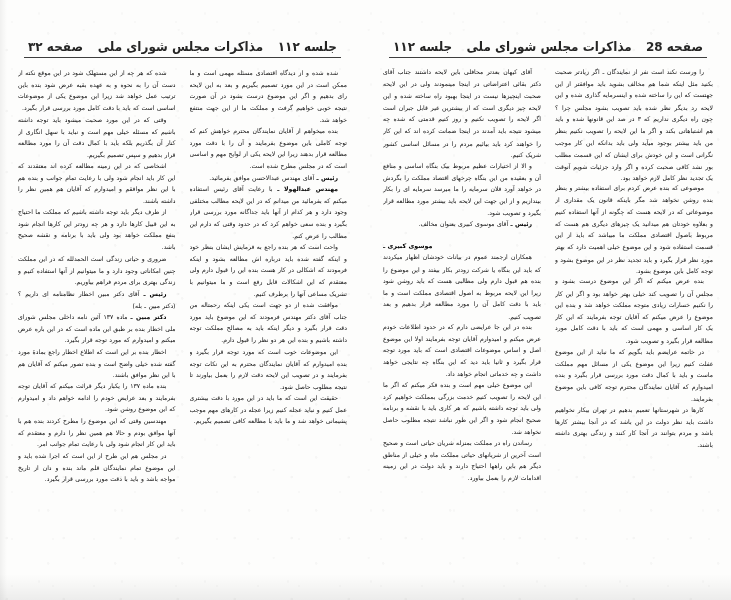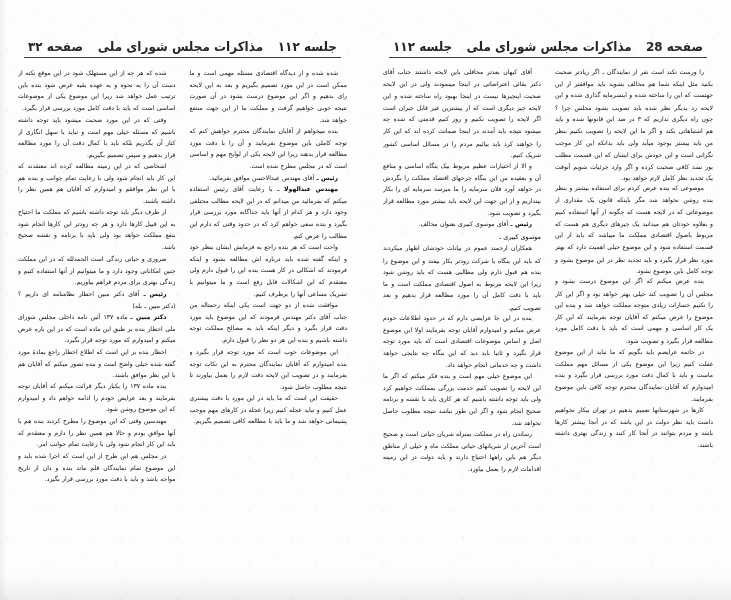--- a/index.html
+++ b/index.html
@@ -107,26 +107,26 @@
   }
   p.para.indent { text-indent: 9px; }
   p.para + p.para { margin-top: 0; }
 
   .speaker {
     font-weight: bold;
     color: #101010;
   }
   .speaker-center {
     display: block;
-    text-align: right;
-    font-weight: normal;
+    text-align: left;
+    font-weight: bold;
     font-size: 6.4px;
     line-height: 12px;
     color: #0d0d0d;
-    margin: 1px 0 0 0;
+    margin: 10px 0 0 0;
   }
 
   
   .inky {
     filter: blur(0.16px) contrast(1.16) saturate(0);
   }
 
   
   #bottom-smudge {
     position: absolute;

